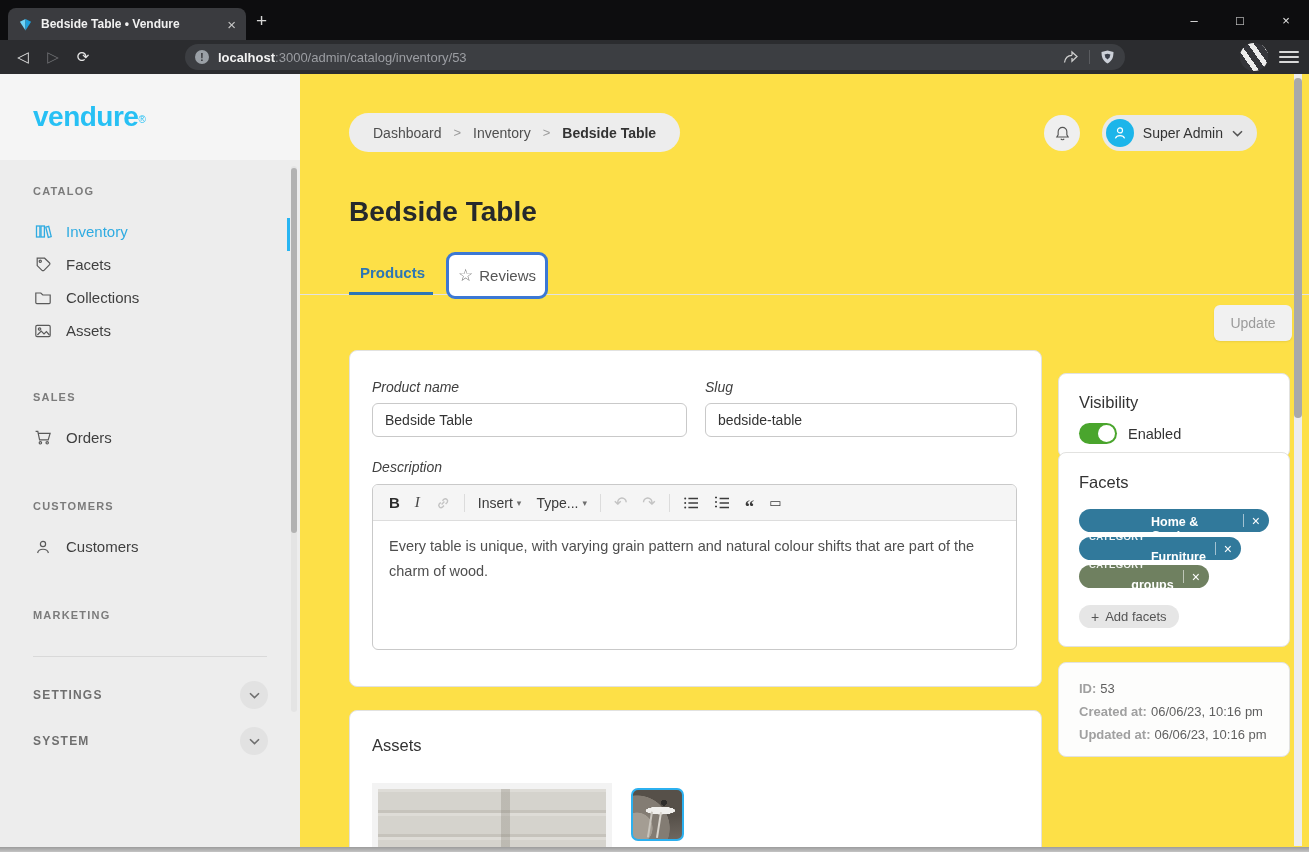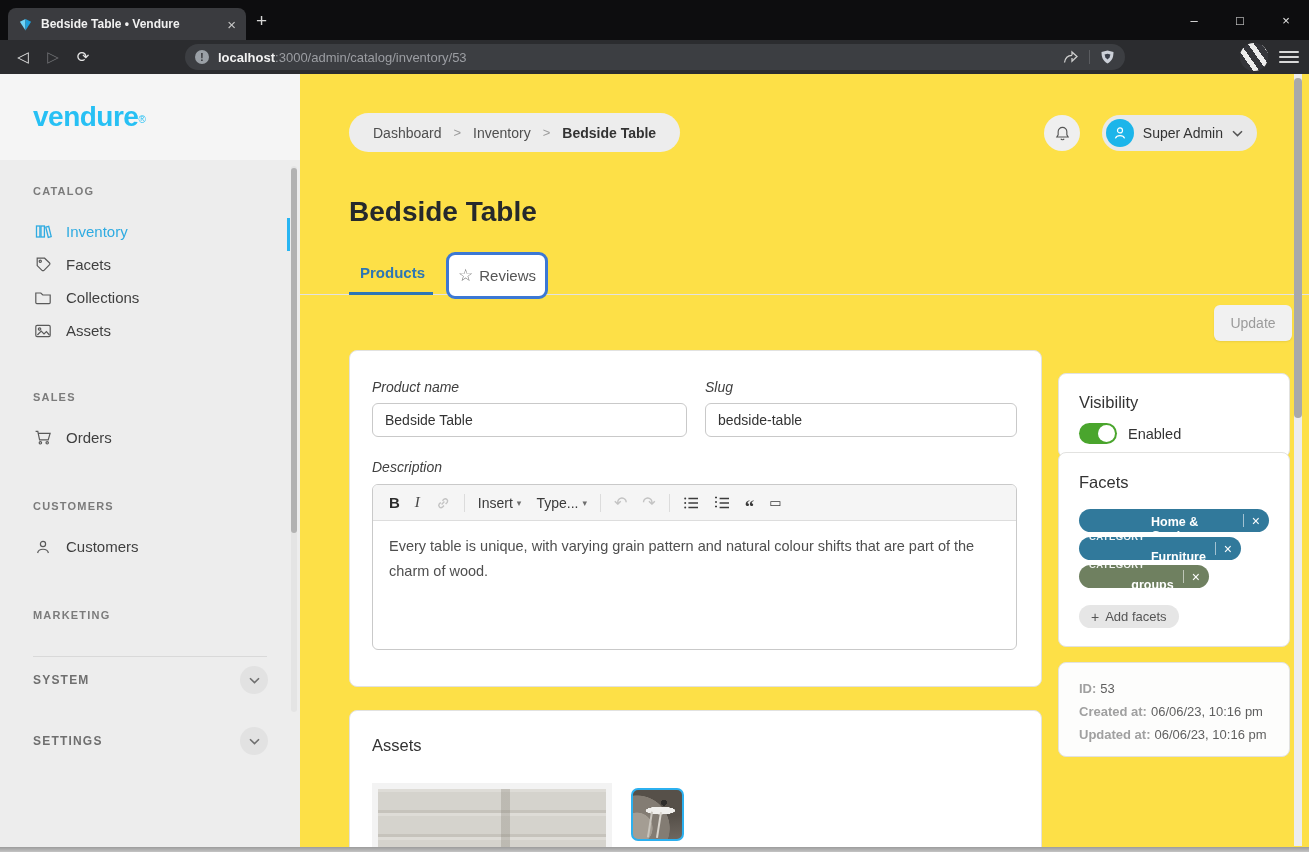--- a/index.html
+++ b/index.html
@@ -283,30 +283,30 @@
             </svg>
           </span>
           <span>Customers</span>
         </div>
 
 
         <div class="nav-heading mt46">MARKETING</div>
 
         <hr class="nav-divider">
 
-        <div class="collapse-row" style="margin-top:0;">
-          <span class="nav-heading2">SYSTEM</span>
+        <div class="collapse-row">
+          <span class="nav-heading2">SETTINGS</span>
           <button class="chev-btn">
             <svg width="11" height="7" viewBox="0 0 11 7" fill="none" stroke="#6f6f6f" stroke-width="1.6">
                 <path d="M1 1.2 L5.5 5.6 L10 1.2"></path>
               </svg>
           </button>
         </div>
-        <div class="collapse-row">
-          <span class="nav-heading2">SETTINGS</span>
+        <div class="collapse-row" style="margin-top:0;">
+          <span class="nav-heading2">SYSTEM</span>
           <button class="chev-btn">
             <svg width="11" height="7" viewBox="0 0 11 7" fill="none" stroke="#6f6f6f" stroke-width="1.6">
                 <path d="M1 1.2 L5.5 5.6 L10 1.2"></path>
               </svg>
           </button>
         </div>
 
         <div class="nav-active-bar"></div>
         <div class="nav-scroll-track"></div>
         <div class="nav-scroll-thumb"></div>

